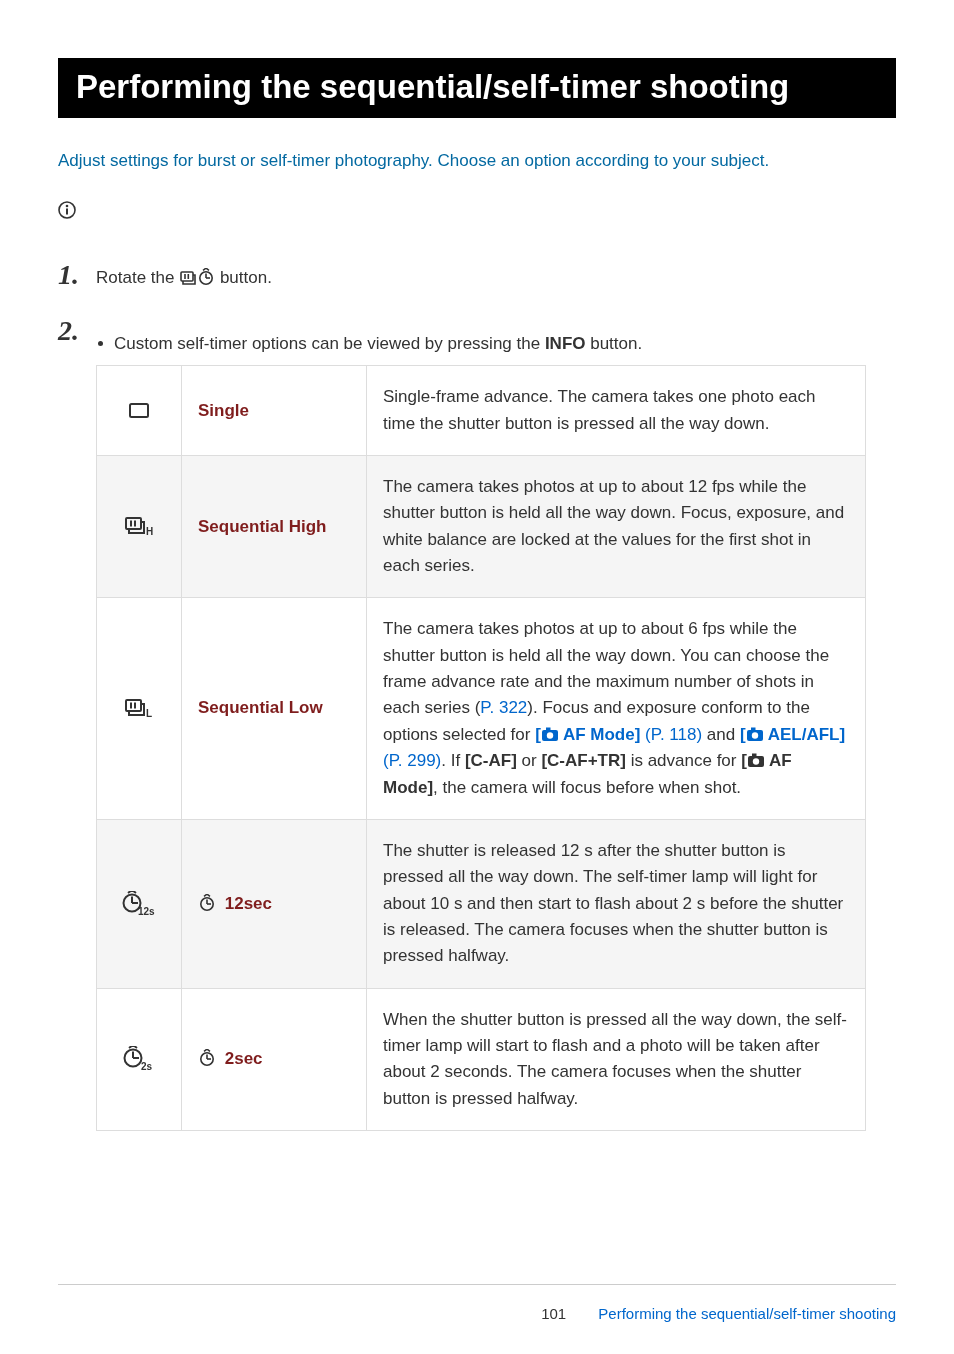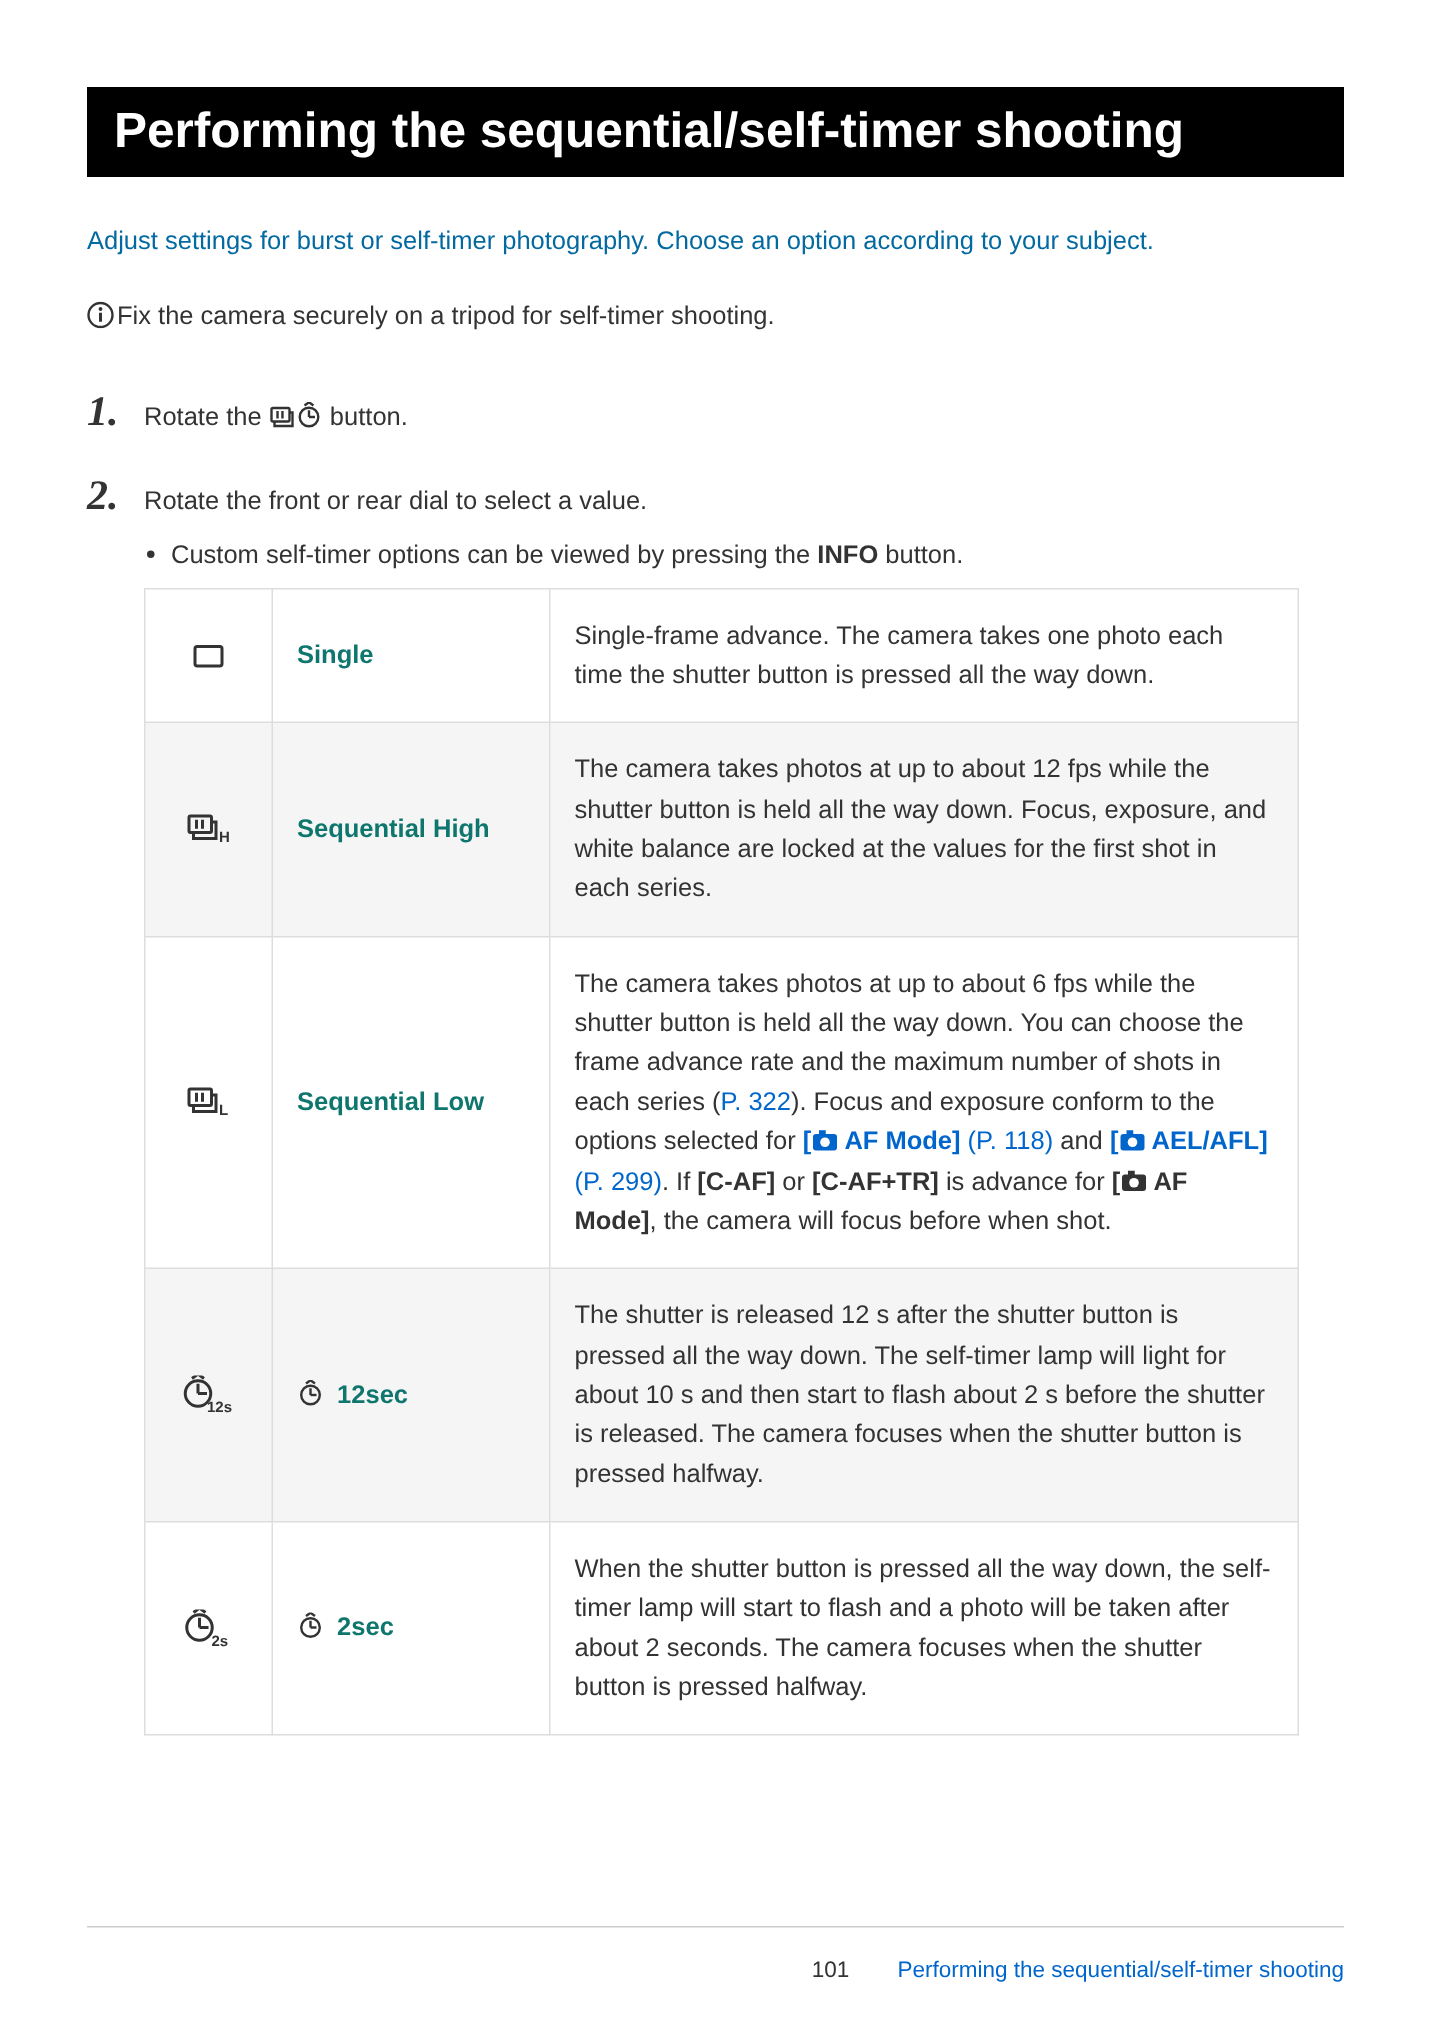--- a/index.html
+++ b/index.html
@@ -78,21 +78,21 @@
     margin-top: 8px;
     font-size: 17px;
   }
   .tbl td {
     border: 1px solid #ddd;
     padding: 18px 16px;
     vertical-align: middle;
     line-height: 1.55;
   }
   .tbl .icon-col { width: 85px; text-align: center; }
-  .tbl .label-col { width: 185px; background: #f5f5f5; font-weight: 700; color: #0f766e; }
+  .tbl .label-col { width: 185px; background: #f5f5f5; font-weight: 700; color: #7f1d1d; }
   .tbl tr:nth-child(odd) .icon-col { background: #fff; }
   .tbl tr:nth-child(even) .icon-col { background: #f5f5f5; }
   .tbl tr:nth-child(odd) .label-col { background: #fff; }
   .tbl tr:nth-child(even) .label-col { background: #f5f5f5; }
   .tbl tr:nth-child(odd) .desc-col { background: #fff; }
   .tbl tr:nth-child(even) .desc-col { background: #f5f5f5; }
   .tbl tr:nth-child(1) .label-col,
   .tbl tr:nth-child(3) .label-col,
   .tbl tr:nth-child(5) .label-col { font-weight: 700; }
   .tbl .label-col { font-weight: 700; }
@@ -185,38 +185,37 @@
 
 <div class="page">
 
   <div class="title-bar">Performing the sequential/self-timer shooting</div>
 
   <p class="intro">Adjust settings for burst or self-timer photography. Choose an option according to your subject.</p>
 
   <p class="callout-line">
     <svg class="icon-svg" width="18" height="18">
         <use href="#ico-circled-i"></use>
-      </svg><span>Fix the camera securely on a tripod for self-timer shooting.</span>
+      </svg>
   </p>
 
   <div class="step">
     <div class="step-num">1.</div>
     <div class="step-body">
       <span>Rotate the </span><svg class="icon-svg" width="18" height="16">
           <use href="#ico-burst"></use>
         </svg><svg class="icon-svg" width="18" height="18">
           <use href="#ico-timer"></use>
         </svg><span> button.</span>
     </div>
   </div>
 
   <div class="step">
     <div class="step-num">2.</div>
     <div class="step-body">
-      <span>Rotate the front or rear dial to select a value.</span>
       <div class="step-sub">
         <span>Custom self-timer options can be viewed by pressing the </span><b>INFO</b><span> button.</span>
       </div>
 
       <table class="tbl">
         <tbody>
             <tr>
           <td class="icon-col">
             <svg class="icon-svg" width="22" height="19">
                   <use href="#ico-single"></use>

